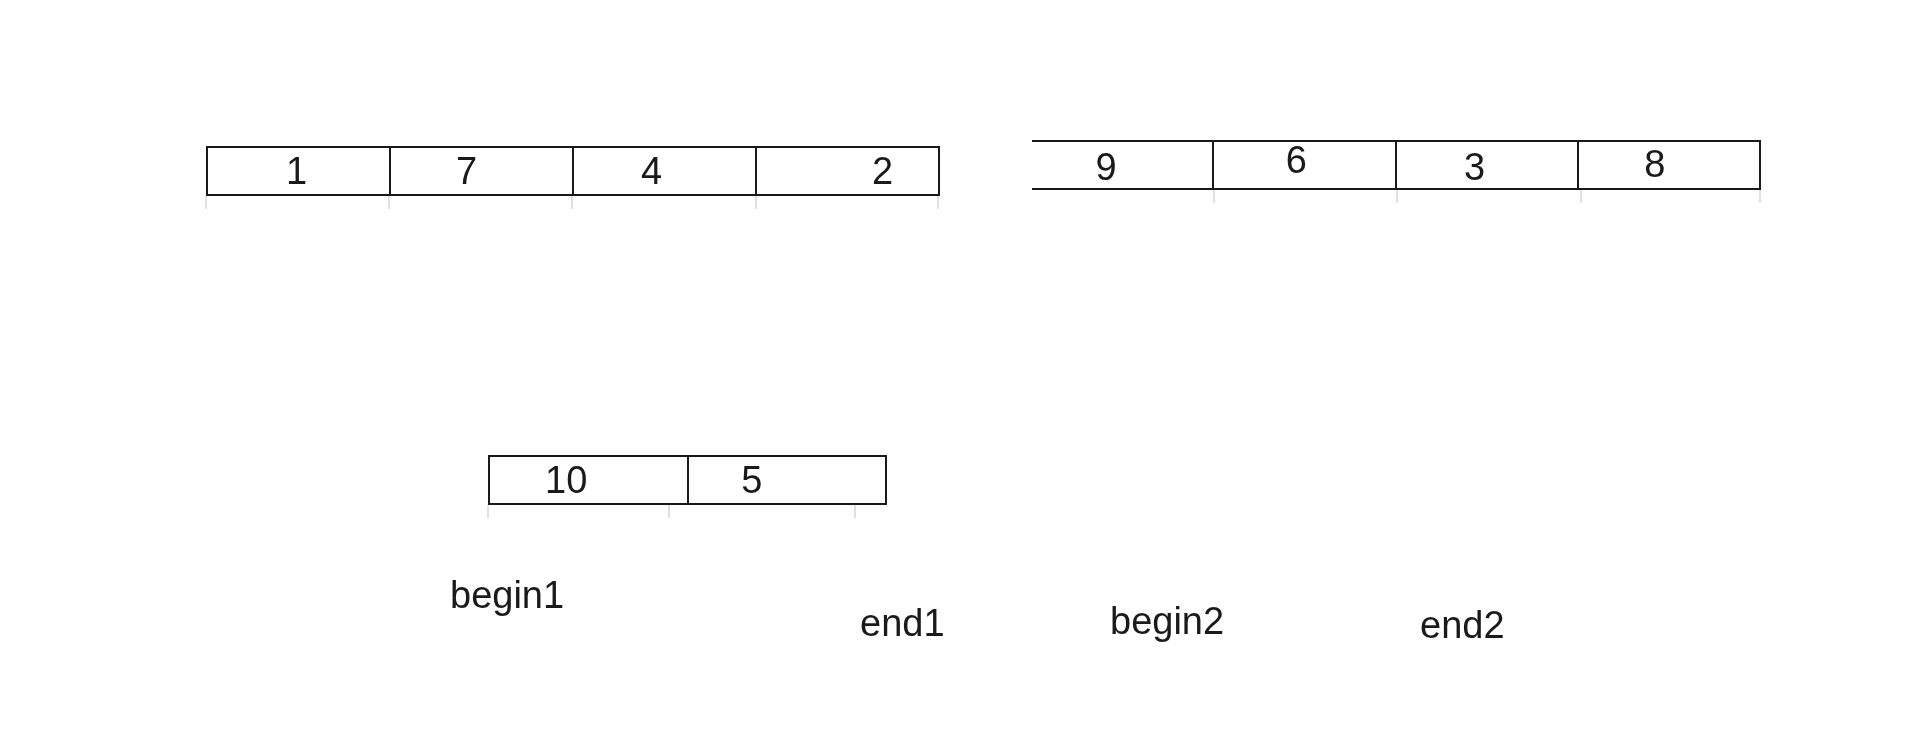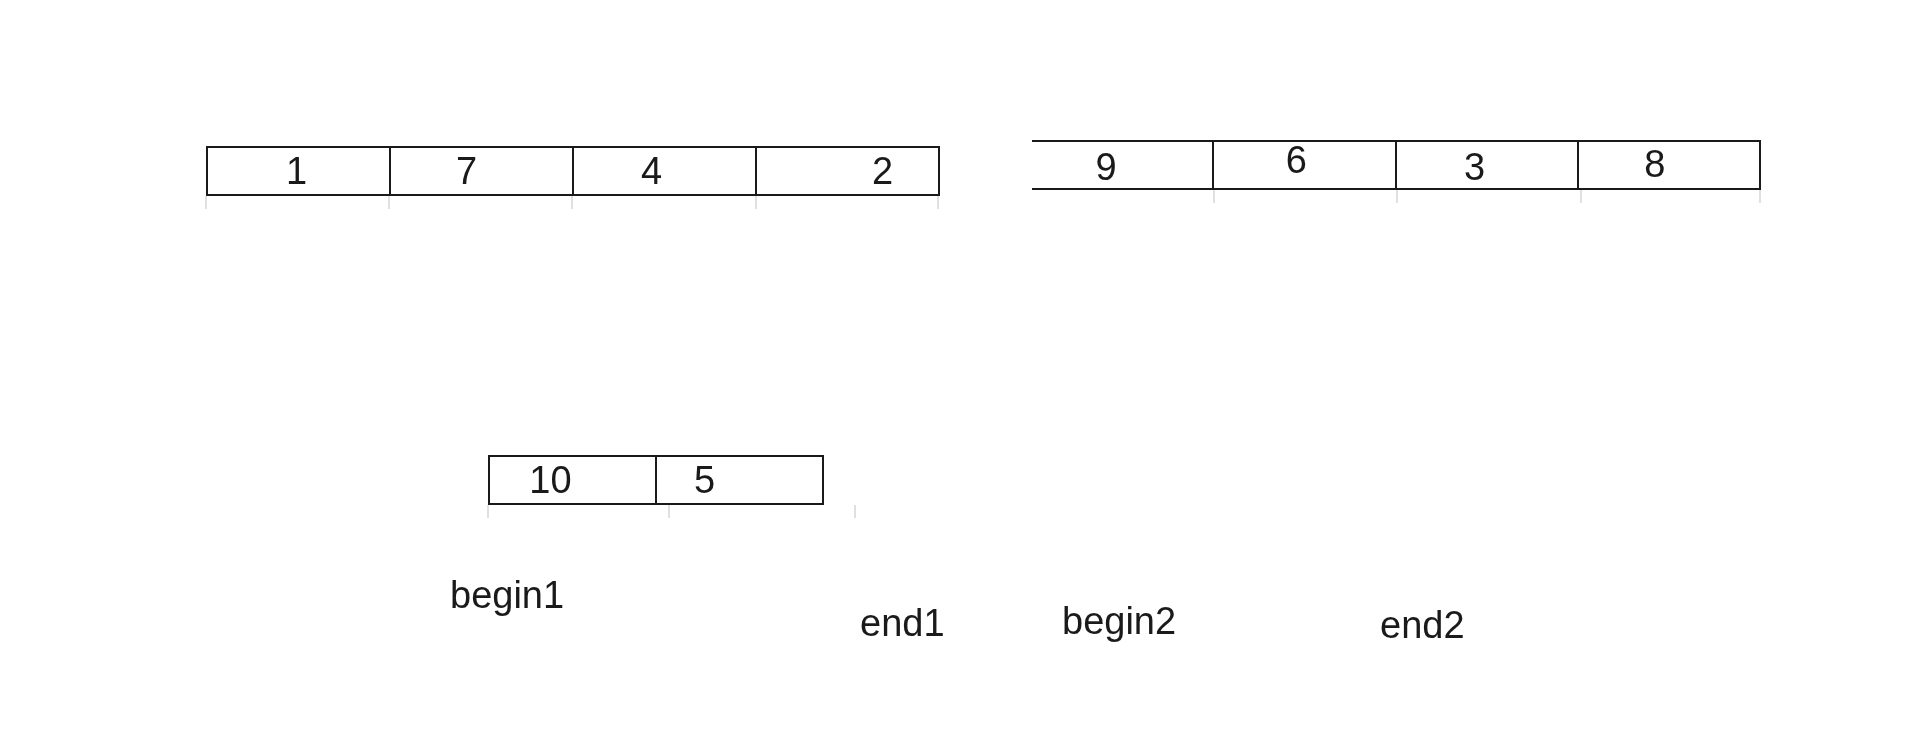--- a/index.html
+++ b/index.html
@@ -29,21 +29,21 @@
     border-right:2px solid #1a1a1a;
     box-sizing:border-box;
     font-size:38px;
     line-height:1;
   }
   .seq .cell:last-child{border-right:none}
   .seq .cell span{display:inline-block}
 
   #seq1{left:206px;top:146px;width:734px}
   #seq2{left:1032px;top:140px;width:729px}
-  #seq3{left:488px;top:455px;width:336px}
+  #seq3{left:488px;top:455px;width:399px}
 
   
   #seq1 .cell:nth-child(1) span{transform:translateX(-2px)}
   #seq1 .cell:nth-child(2) span{transform:translateX(-15px)}
   #seq1 .cell:nth-child(3) span{transform:translateX(-13px)}
   #seq1 .cell:nth-child(4) span{transform:translateX(35px)}
   #seq2 .cell:nth-child(1) span{transform:translate(-16px,2px)}
   #seq2 .cell:nth-child(2) span{transform:translate(-8px,-5px)}
   #seq2 .cell:nth-child(3) span{transform:translate(-12px,2px)}
   #seq2 .cell:nth-child(4) span{transform:translate(-14px,-1px)}
@@ -52,22 +52,22 @@
 
   
   .lbl{
     position:absolute;
     font-size:38px;
     line-height:1.15;
     white-space:nowrap;
   }
   #lbl-begin1{left:450px;top:574px}
   #lbl-end1{left:860px;top:602px}
-  #lbl-begin2{left:1062px;top:600px}
-  #lbl-end2{left:1380px;top:604px}
+  #lbl-begin2{left:1110px;top:600px}
+  #lbl-end2{left:1420px;top:604px}
 
   
   .tick{
     position:absolute;
     width:2px;height:13px;
     background:#e0e0e0;
   }
 </style>
 </head>
 <body>

